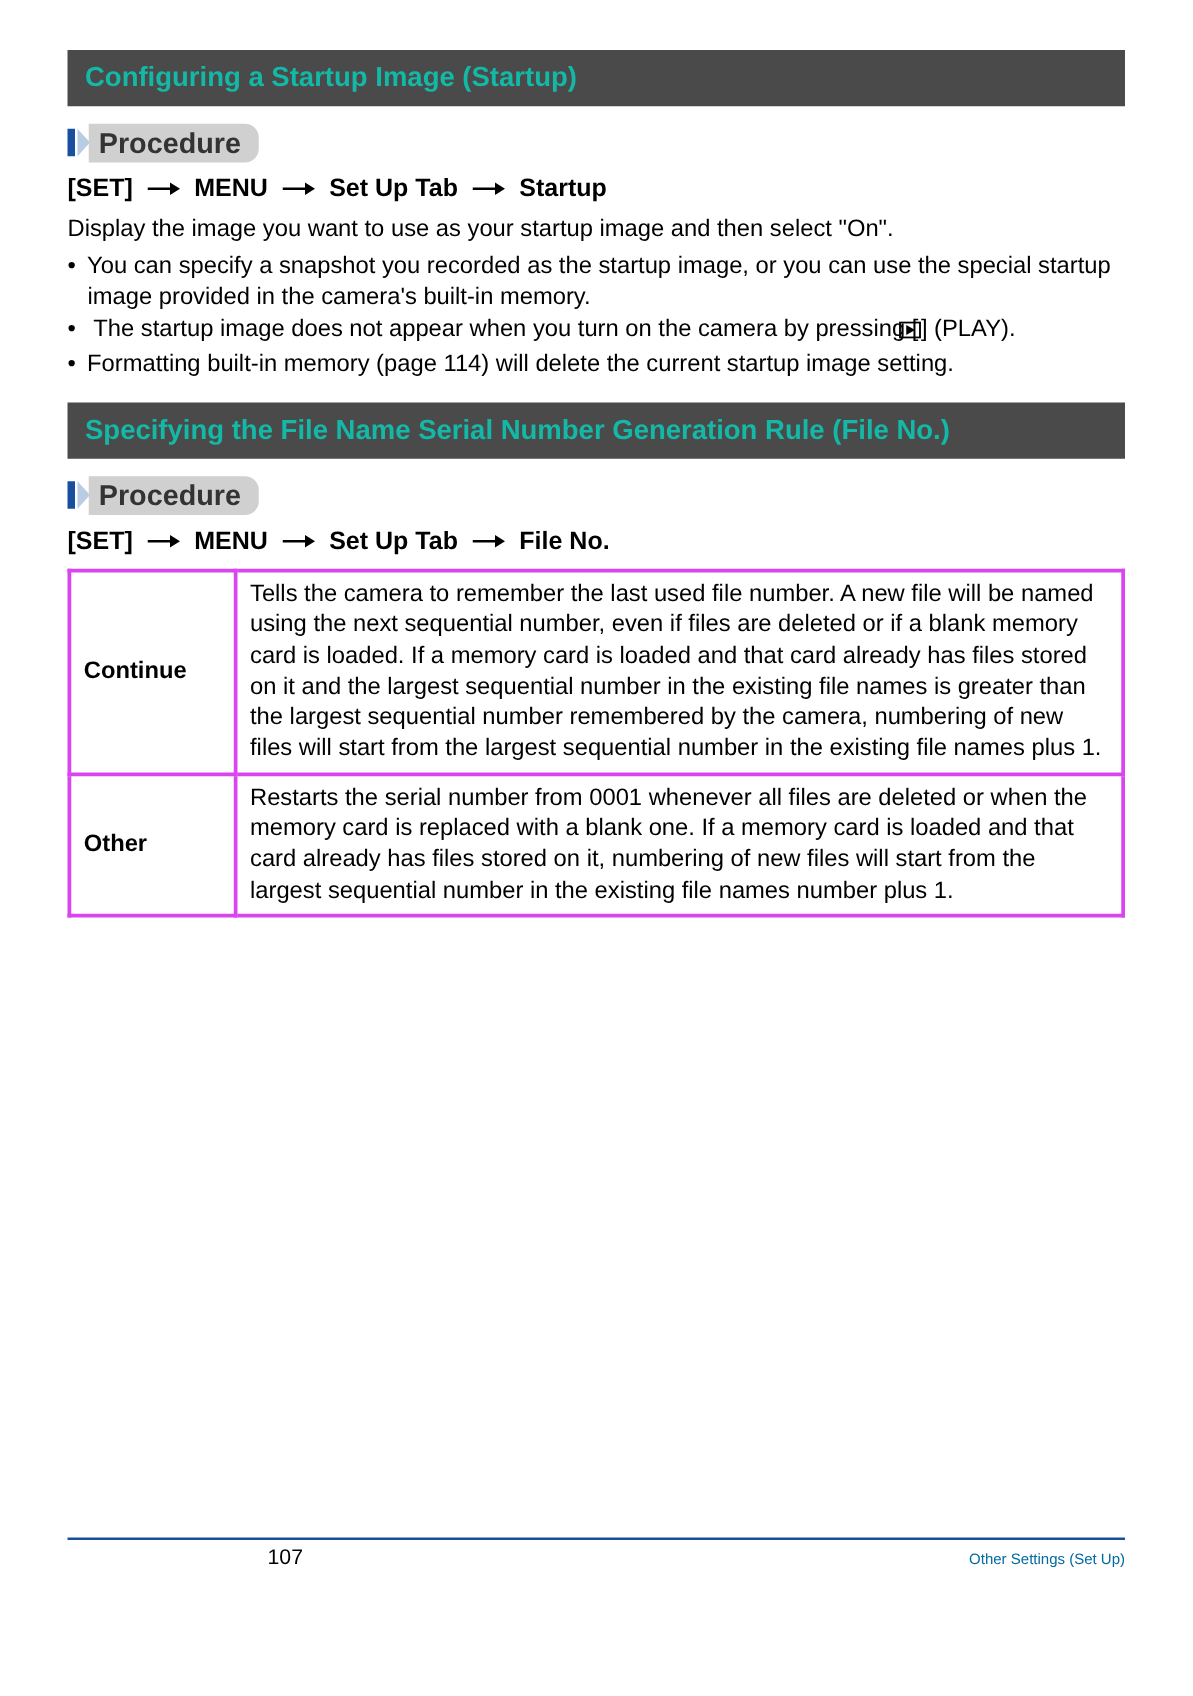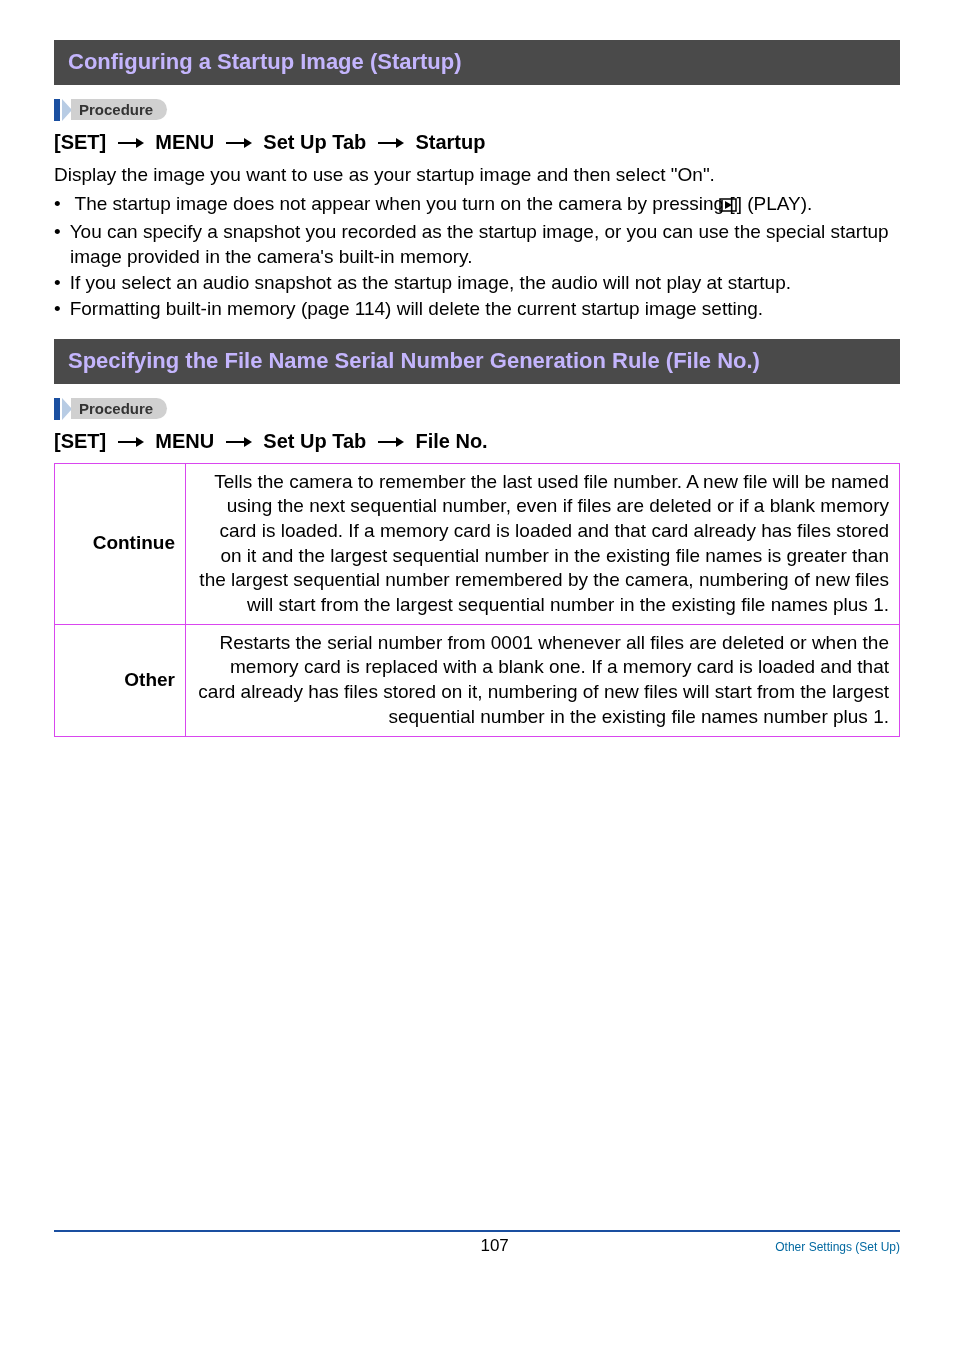--- a/index.html
+++ b/index.html
@@ -11,21 +11,21 @@
     width: 954px;
   }
   .page {
     padding: 40px 54px 30px 54px;
     box-sizing: border-box;
     min-height: 1280px;
     position: relative;
   }
   .section-header {
     background: #4a4a4a;
-    color: #c4b5fd;
+    color: #14b8a6;
     font-weight: bold;
     font-size: 22px;
     padding: 8px 14px;
     margin-bottom: 10px;
     line-height: 1.3;
   }
   .proc-wrap {
     display: flex;
     align-items: center;
     margin: 14px 0 6px 0;
@@ -42,21 +42,21 @@
     border-top: 11px solid transparent;
     border-bottom: 11px solid transparent;
     border-left: 10px solid #b8cce4;
     margin-right: 0;
   }
   .proc-label {
     background: #d0d0d0;
     padding: 2px 14px 2px 8px;
     border-top-right-radius: 11px;
     border-bottom-right-radius: 11px;
-    font-size: 15px;
+    font-size: 23px;
     font-weight: bold;
     color: #333;
     margin-left: -1px;
   }
   .path-line {
     font-weight: bold;
     font-size: 20px;
     margin: 10px 0 8px 0;
   }
   .arrow {
@@ -89,26 +89,25 @@
   .play-icon {
     display: inline-block;
     vertical-align: -2px;
   }
   table.opts {
     border-collapse: collapse;
     width: 100%;
     margin-top: 10px;
   }
   table.opts td {
-    border: 1px solid #d946ef;
+    border: 3px solid #d946ef;
     padding: 6px 10px;
     font-size: 19px;
     line-height: 1.3;
     vertical-align: middle;
-    text-align: right;
   }
   table.opts td.label {
     font-weight: bold;
     width: 110px;
   }
   .footer {
     position: absolute;
     bottom: 24px;
     left: 54px;
     right: 54px;
@@ -119,21 +118,20 @@
   }
   .footer-row {
     display: flex;
     justify-content: space-between;
     align-items: baseline;
     font-size: 13px;
     color: #333;
   }
   .footer-page {
     flex: 1;
-    text-align: center;
     font-size: 17px;
     color: #000;
   }
   .footer-section {
     font-size: 12px;
     color: #0369a1;
   }
 </style>
 </head>
 <body>
@@ -163,28 +161,27 @@
     <span class="arrow"><svg width="26" height="12">
           <line x1="0" y1="6" x2="20" y2="6" stroke="#000" stroke-width="2"></line>
           <polygon points="18,1 26,6 18,11" fill="#000"></polygon>
         </svg></span>
     <span>Startup</span>
   </div>
 
   <div class="body-text">Display the image you want to use as your startup image and then select "On".</div>
 
   <ul class="bullets">
+    <li>You can specify a snapshot you recorded as the startup image, or you can use the special startup image provided in the camera's built-in memory.</li>
     <li>
       <span>The startup image does not appear when you turn on the camera by pressing [</span><span class="play-icon"><svg width="18" height="14">
             <rect x="1" y="1" width="16" height="12" fill="none" stroke="#000" stroke-width="1.5"></rect>
             <polygon points="6,3 13,7 6,11" fill="#000"></polygon>
           </svg></span><span>] (PLAY).</span>
     </li>
-    <li>You can specify a snapshot you recorded as the startup image, or you can use the special startup image provided in the camera's built-in memory.</li>
-    <li>If you select an audio snapshot as the startup image, the audio will not play at startup.</li>
     <li>Formatting built-in memory (page 114) will delete the current startup image setting.</li>
   </ul>
 
   <div class="section-header">Specifying the File Name Serial Number Generation Rule (File No.)</div>
 
   <div class="proc-wrap">
     <div class="proc-bar"></div>
     <div class="proc-tri"></div>
     <div class="proc-label">Procedure</div>
   </div>

